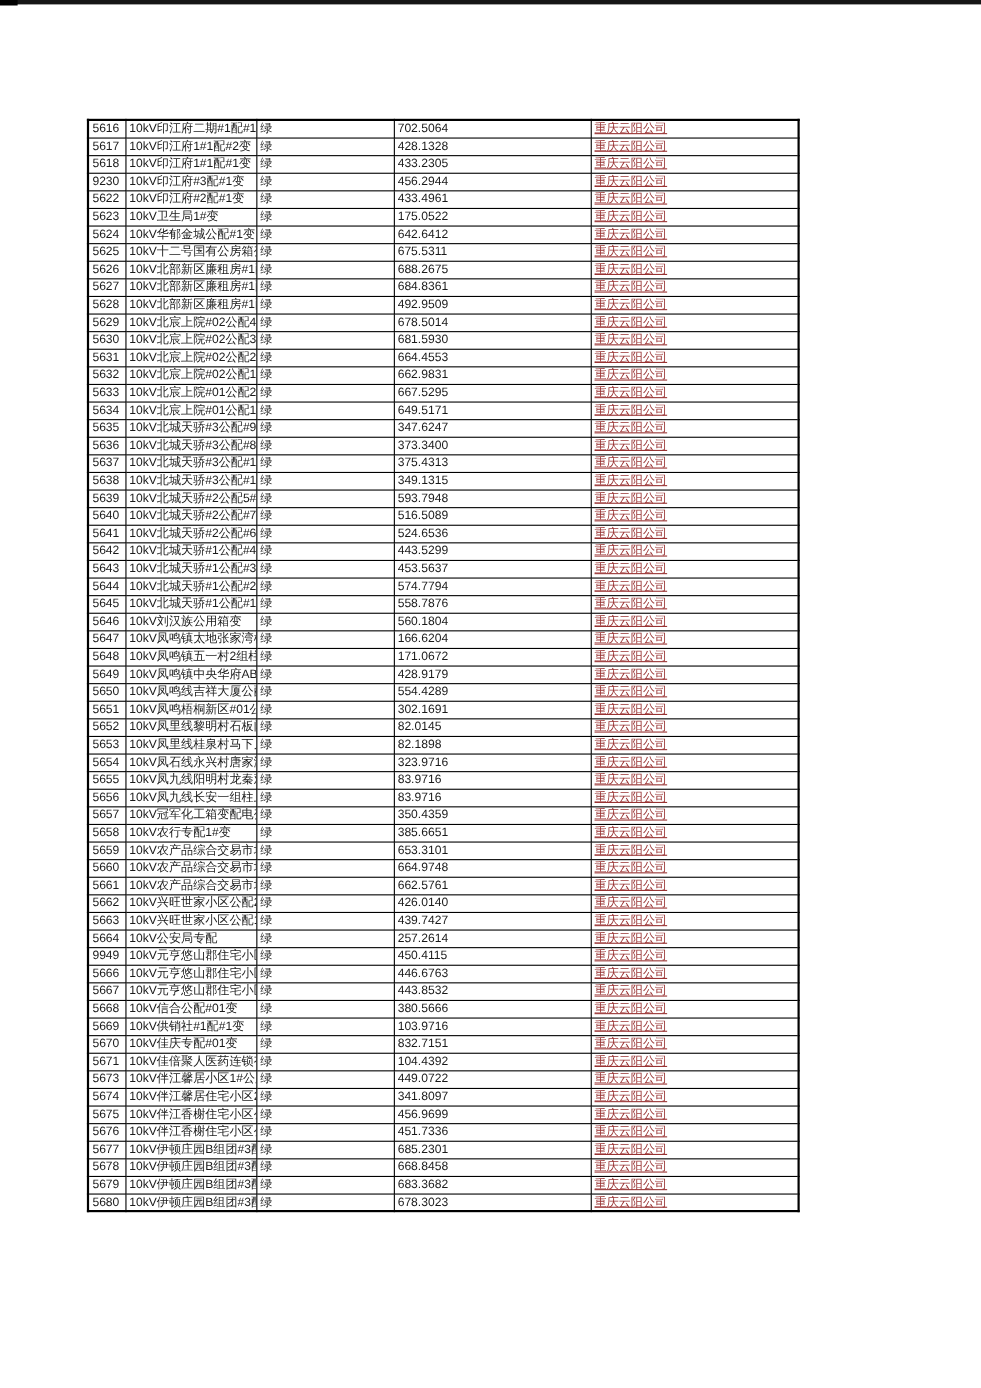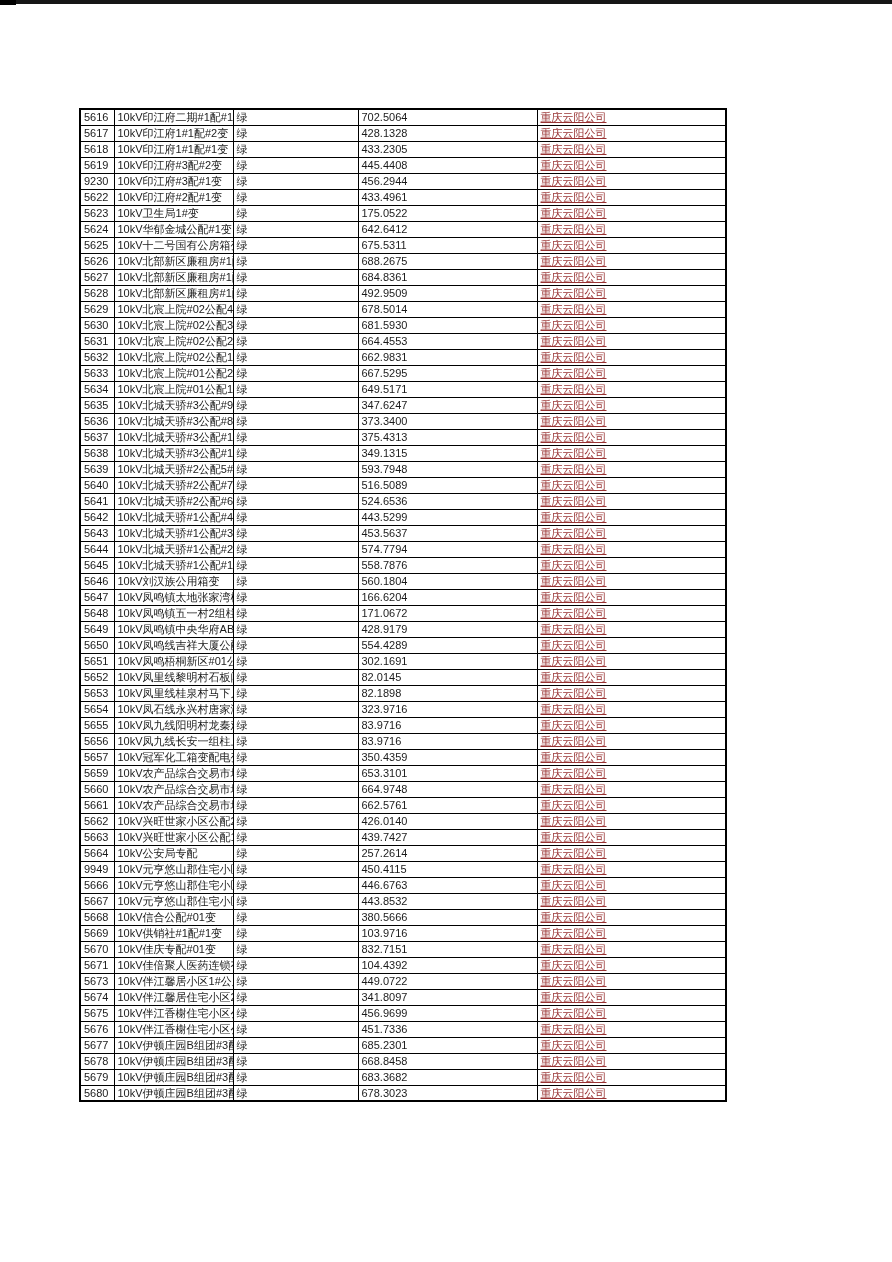--- a/index.html
+++ b/index.html
@@ -91,27 +91,20 @@
           <td><span class="company-link">重庆云阳公司</span></td>
         </tr>
         <tr>
           <td>5618</td>
           <td>10kV印江府1#1配#1变</td>
           <td>绿</td>
           <td>433.2305</td>
           <td><span class="company-link">重庆云阳公司</span></td>
         </tr>
         <tr>
-          <td>5619</td>
-          <td>10kV印江府#3配#2变</td>
-          <td>绿</td>
-          <td>445.4408</td>
-          <td><span class="company-link">重庆云阳公司</span></td>
-        </tr>
-        <tr>
           <td>9230</td>
           <td>10kV印江府#3配#1变</td>
           <td>绿</td>
           <td>456.2944</td>
           <td><span class="company-link">重庆云阳公司</span></td>
         </tr>
         <tr>
           <td>5622</td>
           <td>10kV印江府#2配#1变</td>
           <td>绿</td>
@@ -354,20 +347,27 @@
           <td>10kV凤九线长安一组柱上</td>
           <td>绿</td>
           <td>83.9716</td>
           <td><span class="company-link">重庆云阳公司</span></td>
         </tr>
         <tr>
           <td>5657</td>
           <td>10kV冠军化工箱变配电变</td>
           <td>绿</td>
           <td>350.4359</td>
+          <td><span class="company-link">重庆云阳公司</span></td>
+        </tr>
+        <tr>
+          <td>5658</td>
+          <td>10kV农行专配1#变</td>
+          <td>绿</td>
+          <td>385.6651</td>
           <td><span class="company-link">重庆云阳公司</span></td>
         </tr>
         <tr>
           <td>5659</td>
           <td>10kV农产品综合交易市场</td>
           <td>绿</td>
           <td>653.3101</td>
           <td><span class="company-link">重庆云阳公司</span></td>
         </tr>
         <tr>

